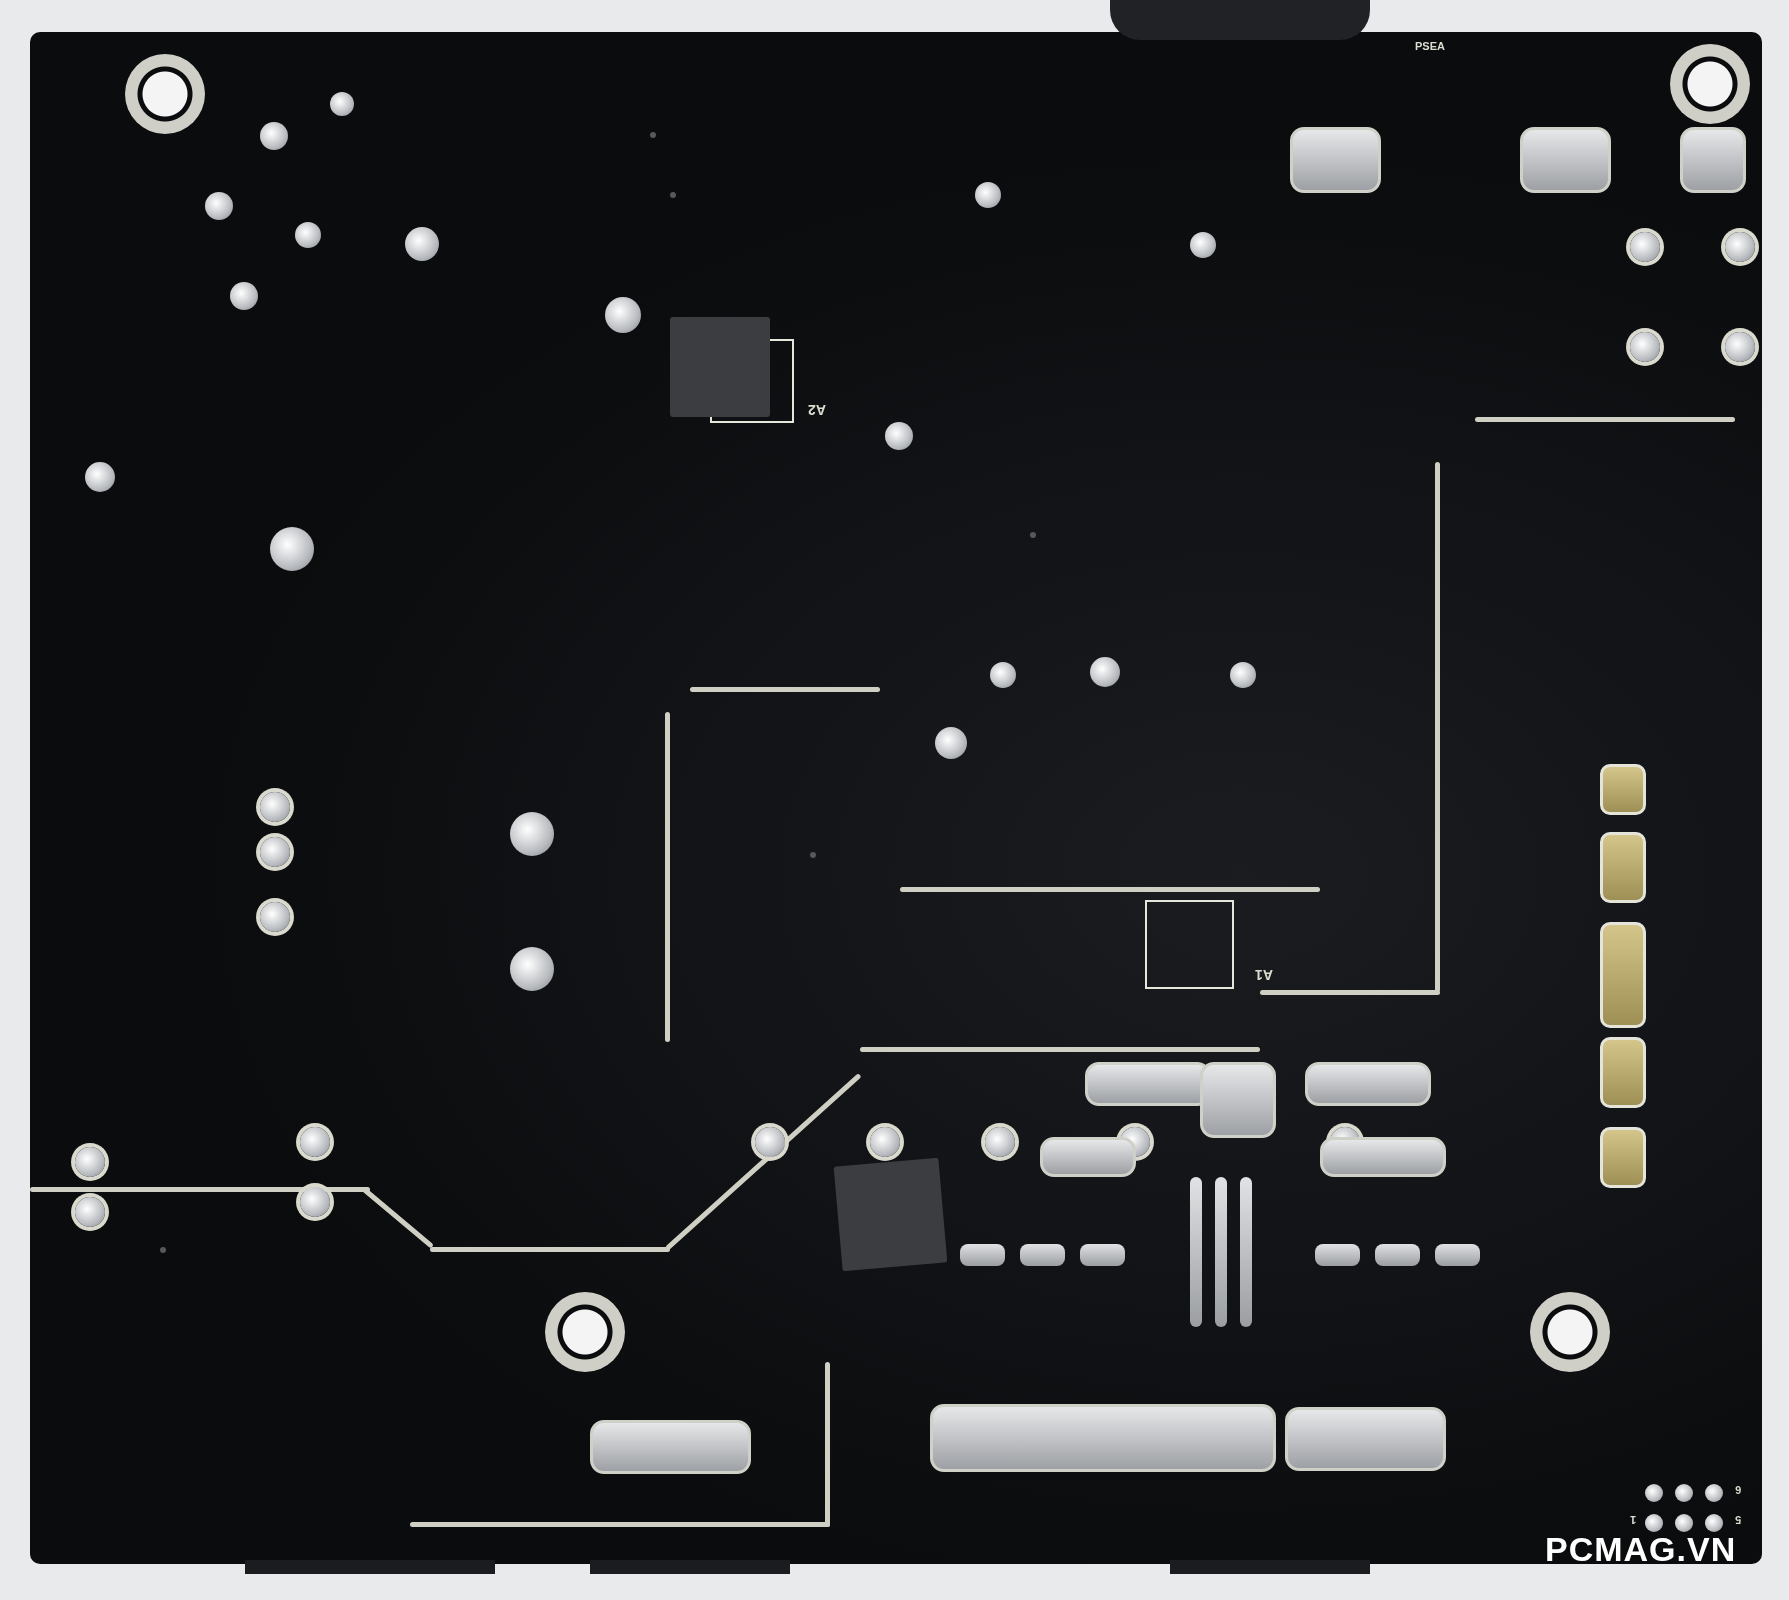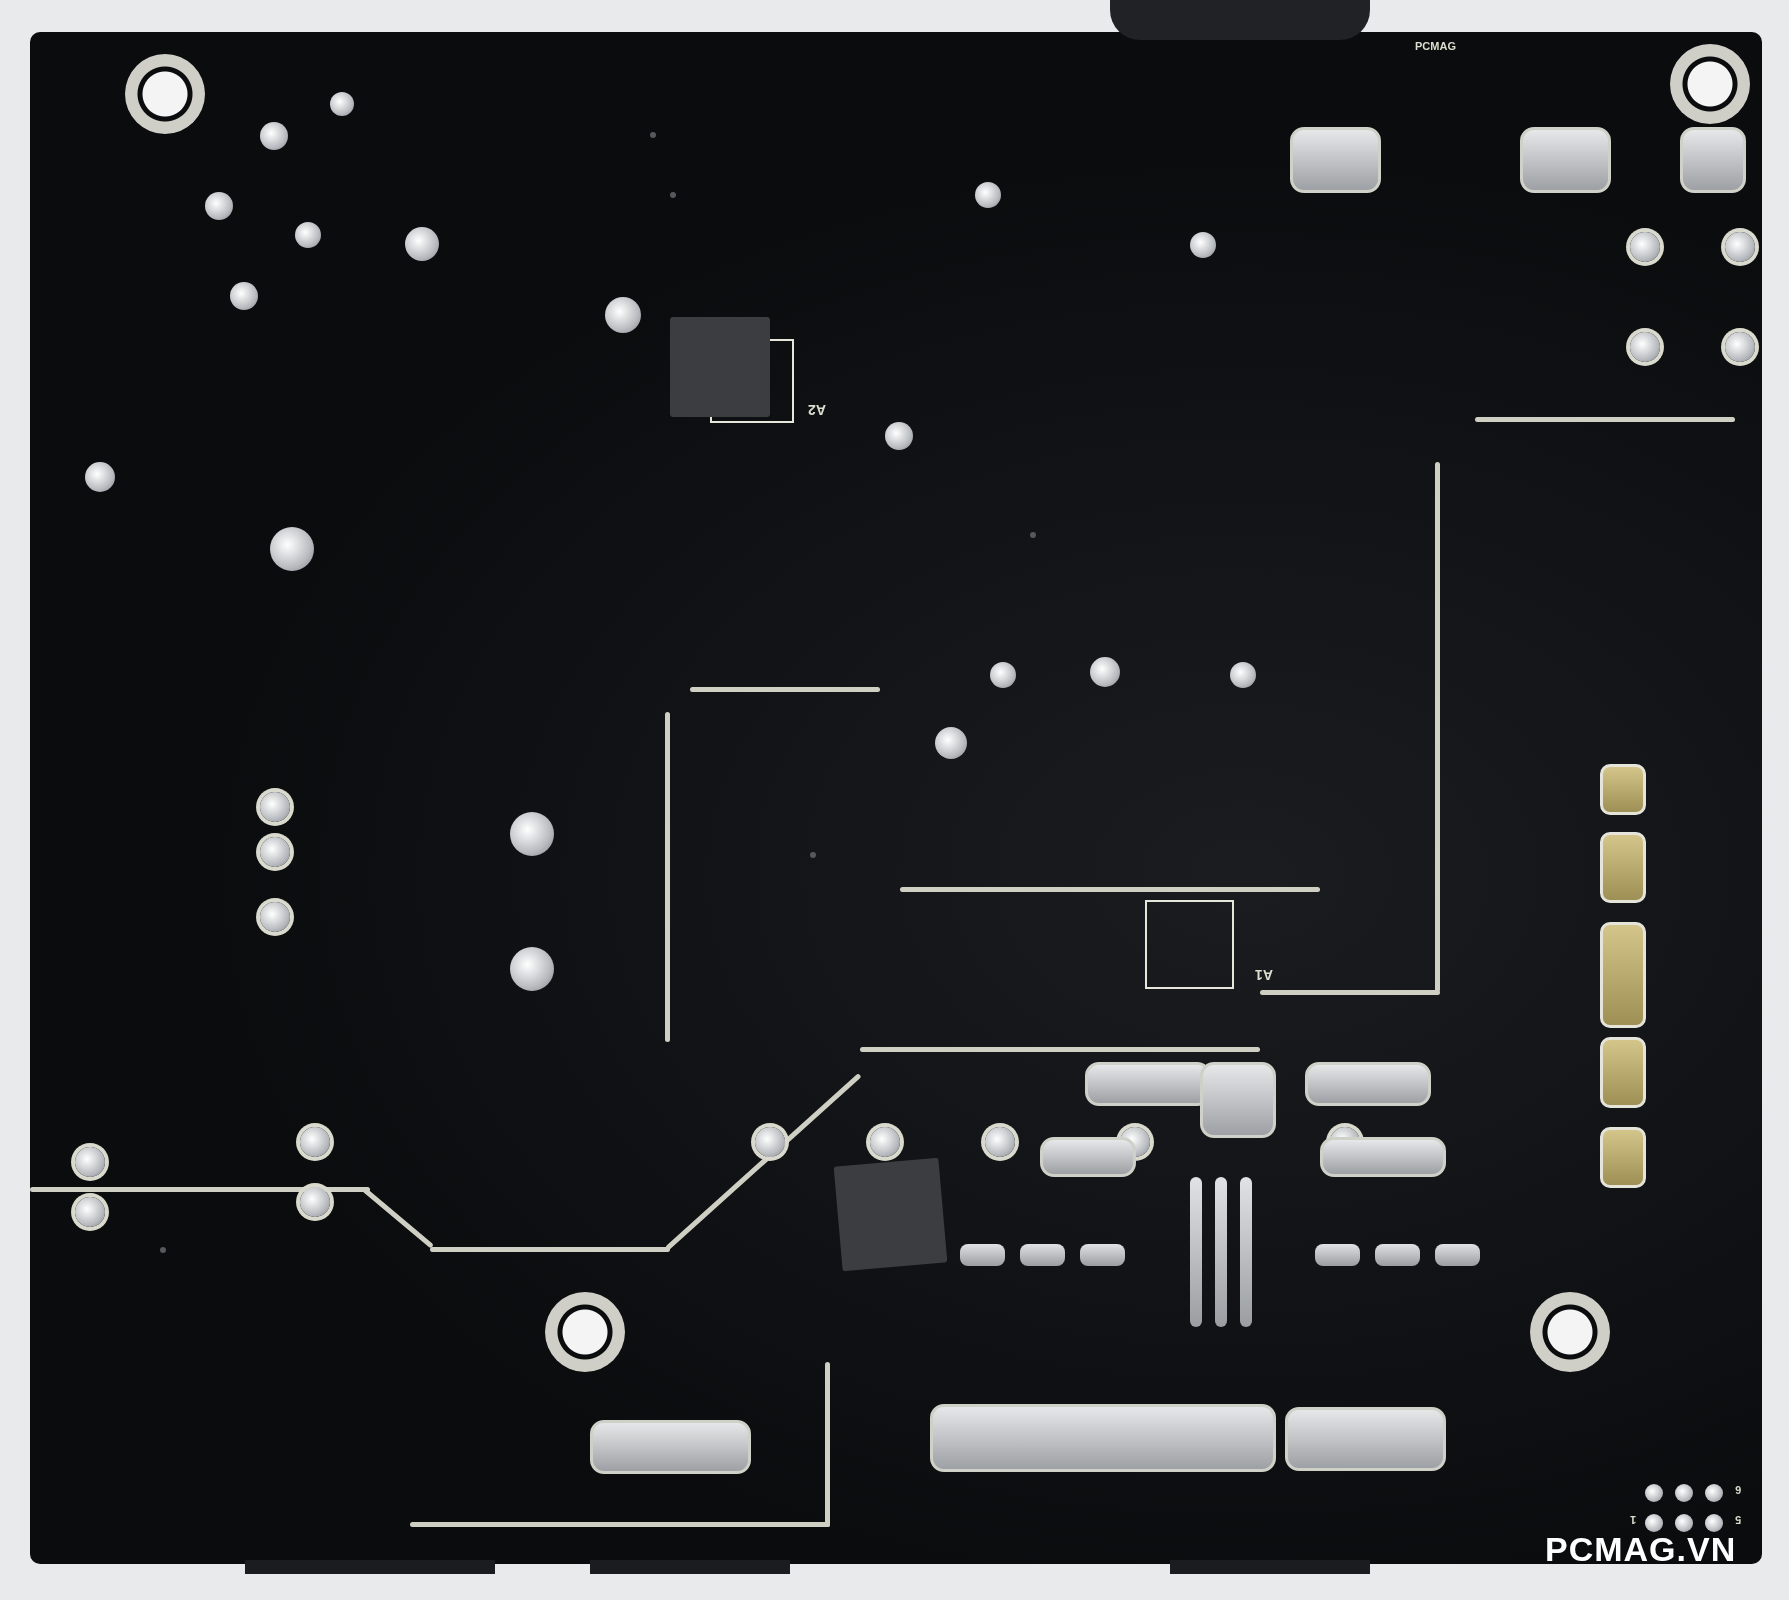--- a/index.html
+++ b/index.html
@@ -44,21 +44,21 @@
 
   <div class="outline" style="left:680px;top:307px;width:80px;height:80px;"></div>
   <div class="chip" style="left:640px;top:285px;width:100px;height:100px;"></div>
   <div class="label" style="left:778px;top:370px;">A2</div>
 
   <div class="outline" style="left:1115px;top:868px;width:85px;height:85px;"></div>
   <div class="label" style="left:1225px;top:935px;">A1</div>
 
   <div class="chip" style="left:808px;top:1130px;width:105px;height:105px;transform:rotate(-5deg);"></div>
 
-  <div class="label" style="left:1385px;top:8px;font-size:11px;transform:none;">PCMAG</div>
+  <div class="label" style="left:1385px;top:8px;font-size:11px;transform:none;">PSEA</div>
 
   <div class="star" style="left:95px;top:22px;"></div>
   <div class="star" style="left:1640px;top:12px;"></div>
   <div class="star" style="left:515px;top:1260px;"></div>
   <div class="star" style="left:1500px;top:1260px;"></div>
 
   <div class="pad" style="left:230px;top:90px;width:28px;height:28px;"></div>
   <div class="pad" style="left:300px;top:60px;width:24px;height:24px;"></div>
   <div class="pad" style="left:175px;top:160px;width:28px;height:28px;"></div>
   <div class="pad" style="left:265px;top:190px;width:26px;height:26px;"></div>

